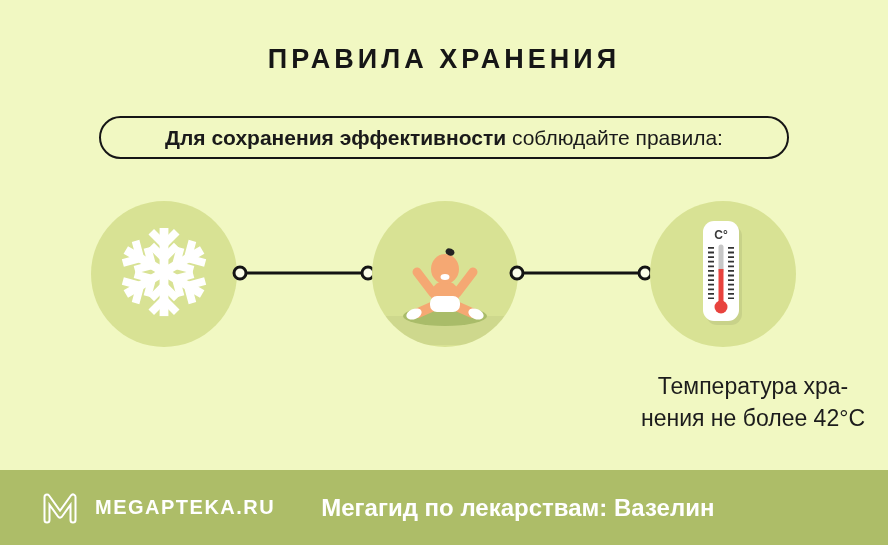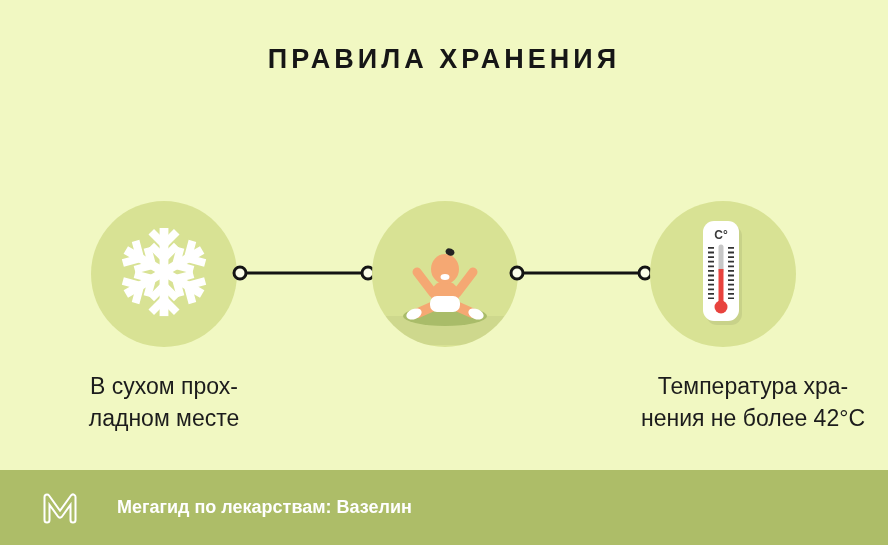--- a/index.html
+++ b/index.html
@@ -75,32 +75,33 @@
     padding-left: 40px;
     color: #ffffff;
   }
   .footer .logo { width: 40px; height: 38px; margin-right: 15px; flex: 0 0 auto; }
   .footer .brand {
     font-size: 20px;
     font-weight: bold;
     letter-spacing: 1.5px;
   }
   .footer .tagline {
-    font-size: 18px;
+    font-size: 24px;
     font-weight: bold;
-    margin-left: 22px;
+    margin-left: 46px;
   }
 </style>
 </head>
 <body>
 
 <div class="canvas">
 
   <div class="title">ПРАВИЛА ХРАНЕНИЯ</div>
 
+  <div class="pill"><span class="bold">Для сохранения эффективности</span><span> соблюдайте правила:</span></div>
 
   <div class="circle circle-1">
     <span>
       <svg width="98" height="98" viewBox="-50 -50 100 100">
         <g stroke="#ffffff" fill="none" stroke-linecap="butt">
           <g>
             <g transform="rotate(0)">
               <line x1="0" y1="0" x2="0" y2="-45" stroke-width="9"></line>
               <path d="M-13 -41 L0 -28 L13 -41" stroke-width="8"></path>
               <path d="M-13 -27 L0 -14 L13 -27" stroke-width="8"></path>
@@ -180,34 +181,31 @@
         <text x="20" y="20" text-anchor="middle" font-size="12" font-weight="bold" fill="#3a3a3a" font-family="Liberation Sans, sans-serif">C°</text>
         <line x1="10" y1="28" x2="10" y2="80" stroke="#333333" stroke-width="6" stroke-dasharray="1.8 2.8"></line>
         <line x1="30" y1="28" x2="30" y2="80" stroke="#333333" stroke-width="6" stroke-dasharray="1.8 2.8"></line>
         <line x1="20" y1="28" x2="20" y2="52" stroke="#c7c7c7" stroke-width="5" stroke-linecap="round"></line>
         <line x1="20" y1="50" x2="20" y2="84" stroke="#e8433e" stroke-width="5"></line>
         <circle cx="20" cy="88" r="6.5" fill="#e8433e"></circle>
       </svg>
     </span>
   </div>
 
-  <div class="step-label label-1">
-    <div>В сухом прох-</div>
-    <div>ладном месте</div>
-  </div>
   <div class="step-label label-2">
   </div>
   <div class="step-label label-3">
     <div>Температура хра-</div>
     <div>нения не более 42°С</div>
   </div>
 
   <div class="footer">
     <span class="logo">
       <svg width="40" height="38" viewBox="0 0 40 38">
         <path d="M7 31 L7 8 L20 26 L33 8 L33 31" fill="none" stroke="#ffffff" stroke-width="7" stroke-linecap="round" stroke-linejoin="round"></path>
         <path d="M7 31 L7 8 L20 26 L33 8 L33 31" fill="none" stroke="#adbd68" stroke-width="3" stroke-linecap="round" stroke-linejoin="round"></path>
       </svg>
     </span>
+    <span class="brand">MEGAPTEKA.RU</span>
     <span class="tagline">Мегагид по лекарствам: Вазелин</span>
   </div>
 
 </div>
 
 </body></html>

